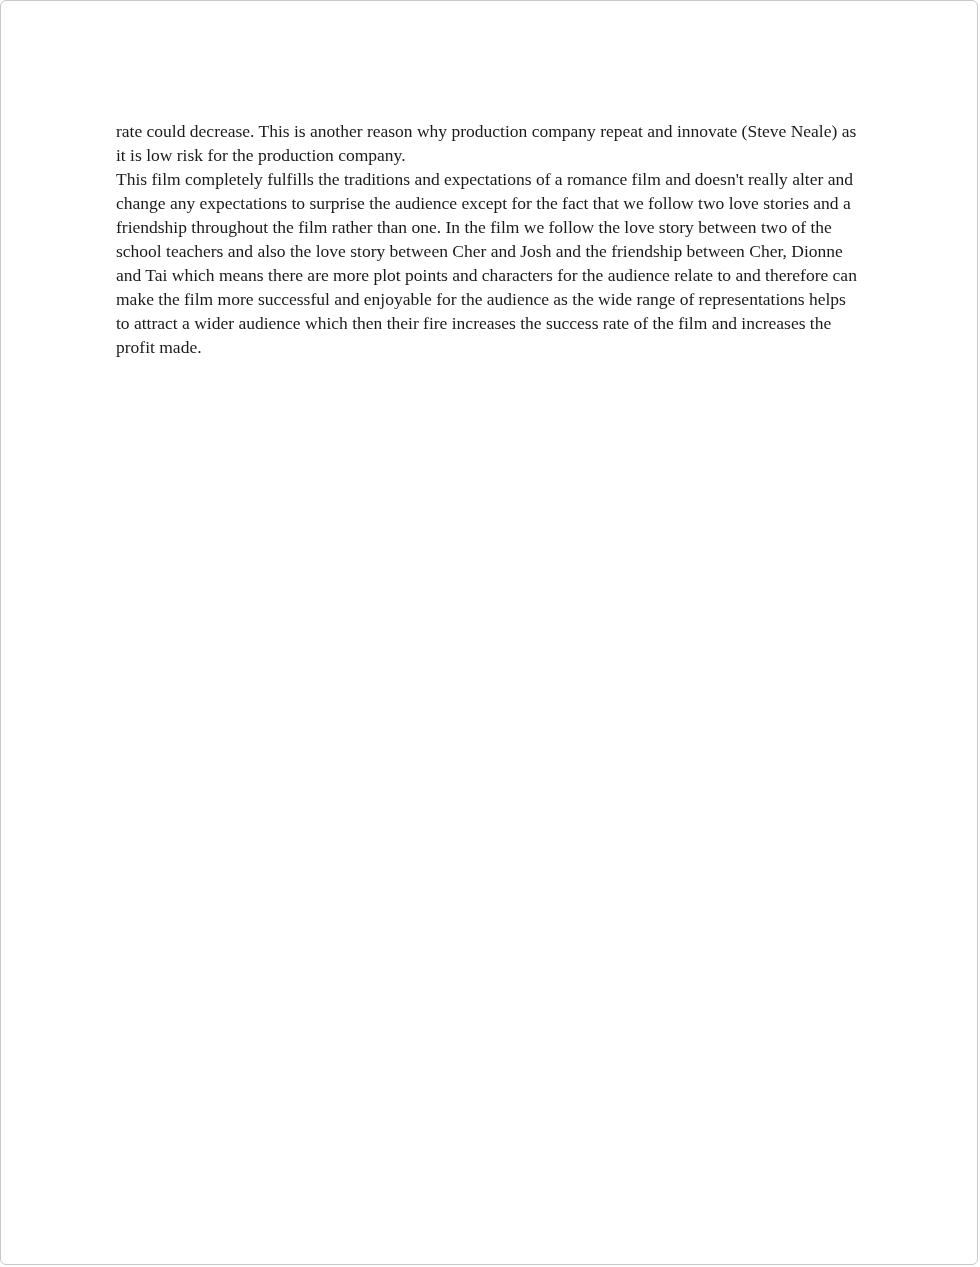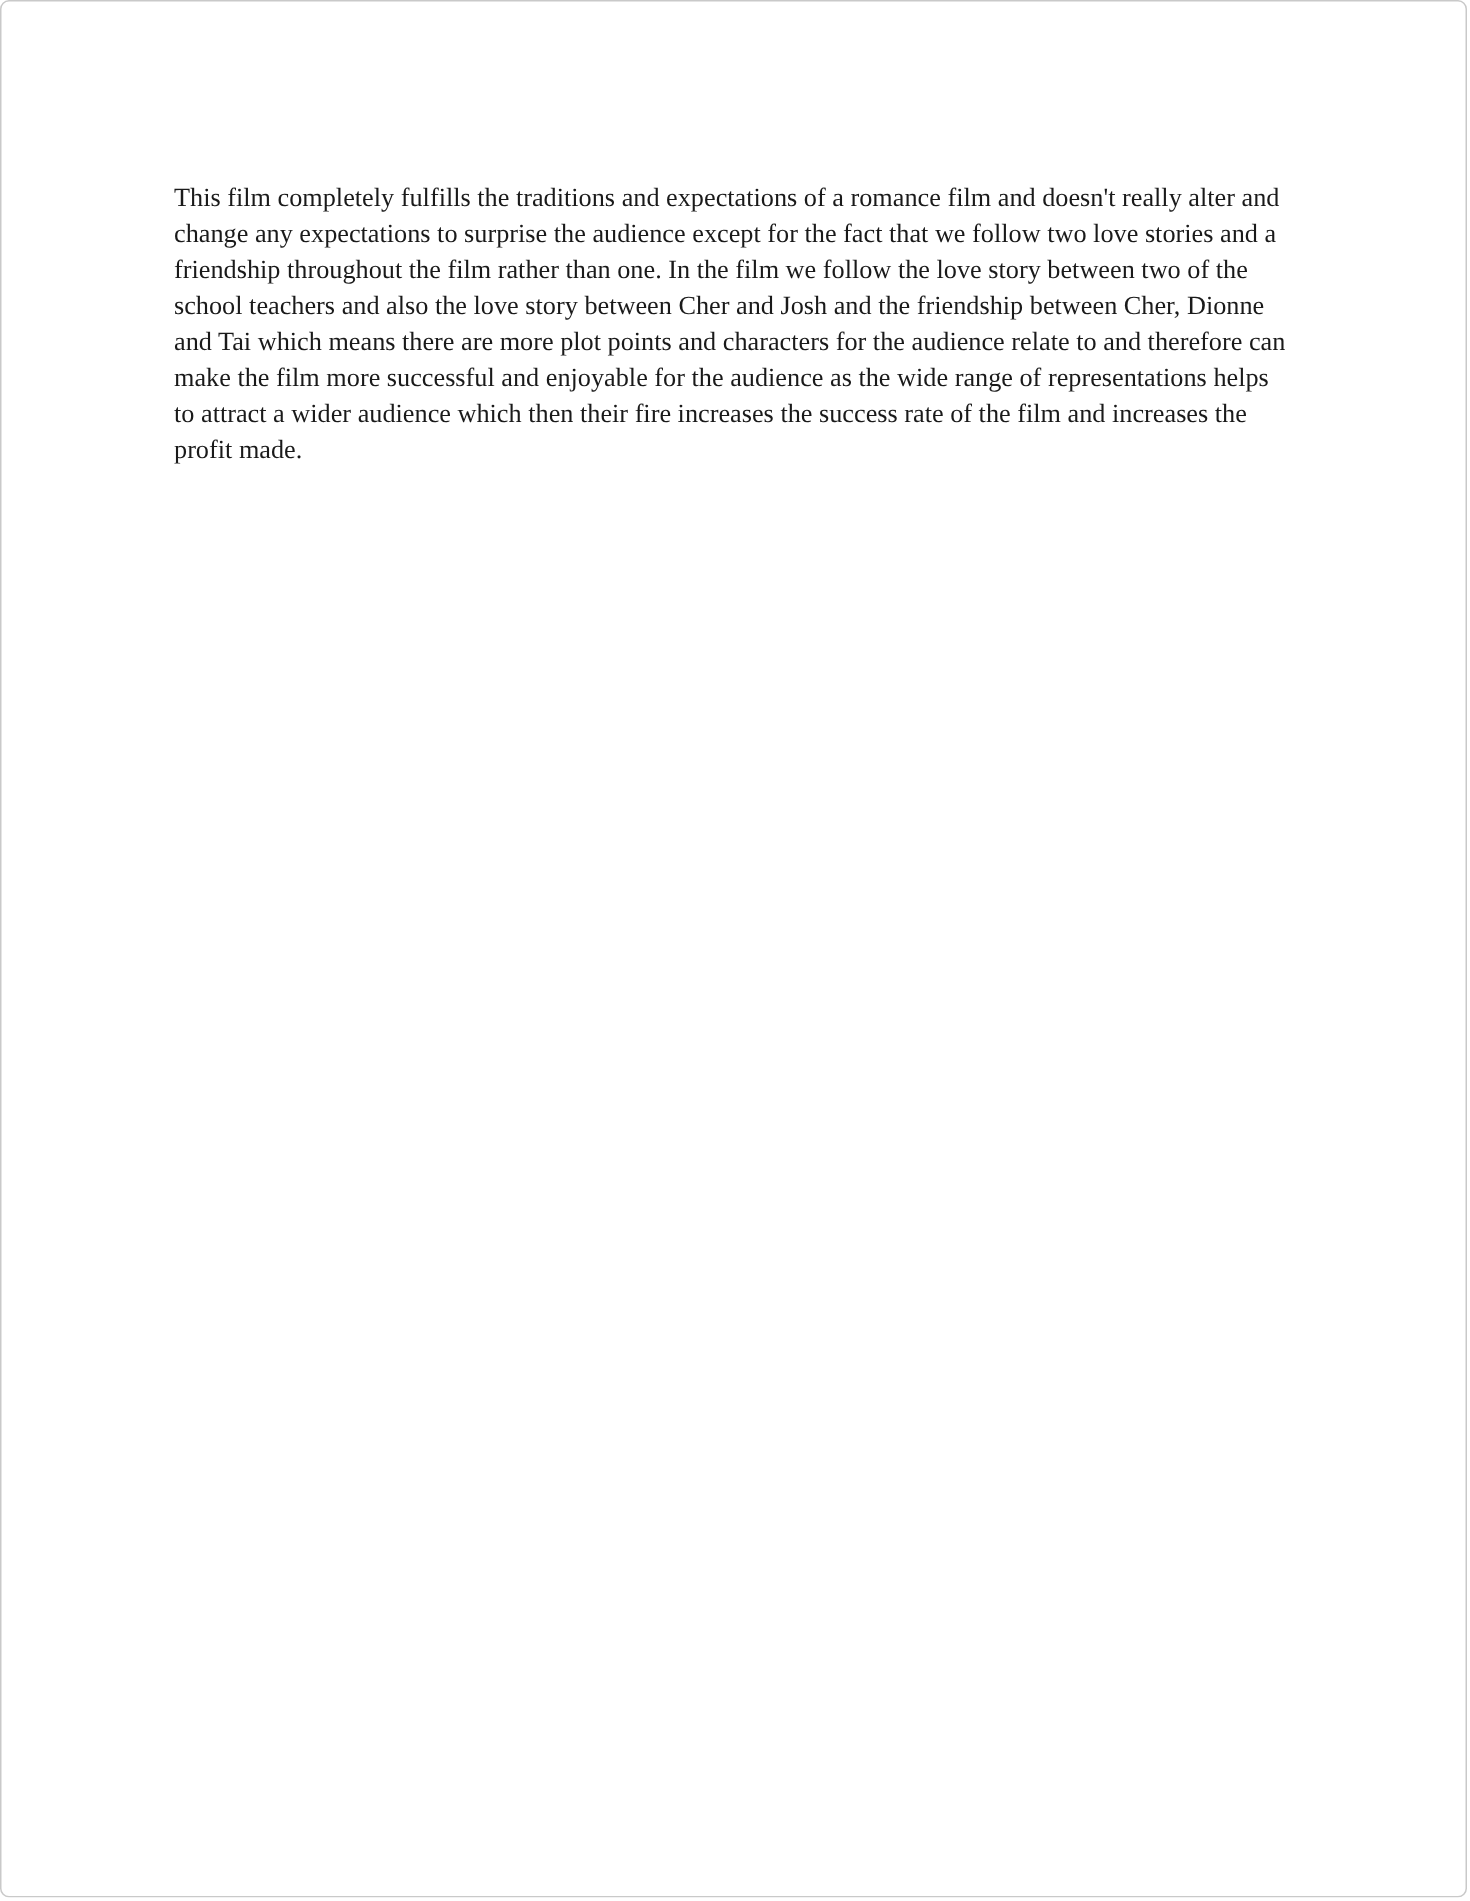--- a/index.html
+++ b/index.html
@@ -31,15 +31,16 @@
   .content p {
     margin: 0;
     padding: 0;
   }
 </style>
 </head>
 <body>
 
 <div class="page">
   <div class="content">
+    <p>rate could decrease. This is another reason why production company repeat and innovate (Steve Neale) as it is low risk for the production company.</p>
     <p>This film completely fulfills the traditions and expectations of a romance film and doesn't really alter and change any expectations to surprise the audience except for the fact that we follow two love stories and a friendship throughout the film rather than one. In the film we follow the love story between two of the school teachers and also the love story between Cher and Josh and the friendship between Cher, Dionne and Tai which means there are more plot points and characters for the audience relate to and therefore can make the film more successful and enjoyable for the audience as the wide range of representations helps to attract a wider audience which then their fire increases the success rate of the film and increases the profit made.</p>
   </div>
 </div>
 
 </body></html>

